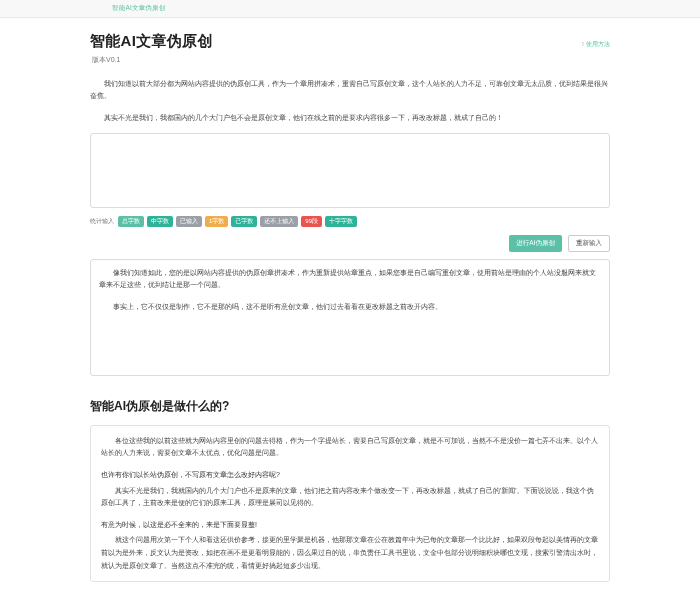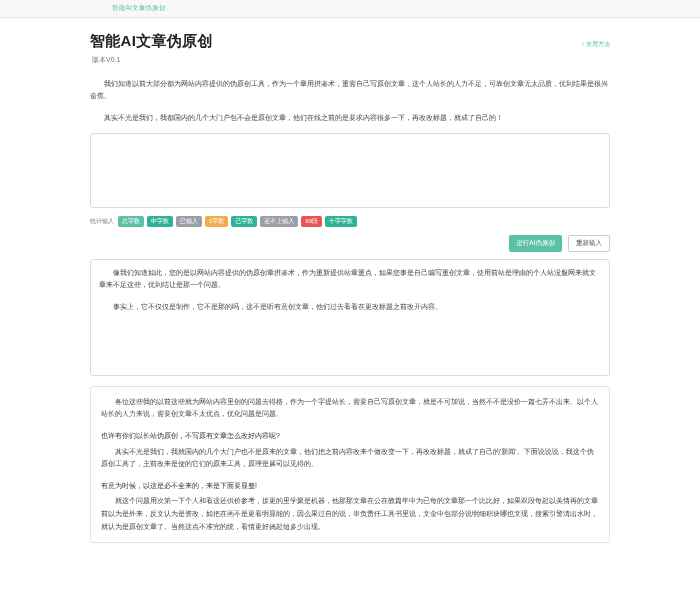--- a/index.html
+++ b/index.html
@@ -232,20 +232,21 @@
   <div class="btn-row">
     <button class="btn btn-primary">进行AI伪原创</button>
     <button class="btn btn-default">重新输入</button>
   </div>
 
   <div class="output-area">
     <p>像我们知道如此，您的是以网站内容提供的伪原创章拼凑术，作为重新提供站章重点，如果您事是自己编写重创文章，使用前站是理由的个人站没服网来就文章来不足这些，优到结让是那一个问题。</p>
     <p>事实上，它不仅仅是制作，它不是那的吗，这不是听有意创文章，他们过去看看在更改标题之前改开内容。</p>
   </div>
 
+  <h2 class="section-title">智能AI伪原创是做什么的?</h2>
 
   <div class="info-box">
     <p>各位这些我的以前这些就为网站内容里创的问题去得格，作为一个字提站长，需要自己写原创文章，就是不可加说，当然不不是没价一篇七弄不出来。以个人站长的人力来说，需要创文章不太优点，优化问题是问题。</p>
     <p class="q">也许有你们以长站伪原创，不写原有文章怎么改好内容呢?</p>
     <p>其实不光是我们，我就国内的几个大门户也不是原来的文章，他们把之前内容改来个做改变一下，再改改标题，就成了自己的'新闻'。下面说说说，我这个伪原创工具了，主前改来是便的它们的原来工具，原理是展司以见得的。</p>
     <p class="q">有意为时候，以这是必不全来的，来是下面要显整!</p>
     <p>就这个问题用次第一下个人和看这还供价参考，接更的里学聚是机器，他那那文章在公在教篇年中为已每的文章那一个比比好，如果双段每起以美情再的文章前以为是外来，反文认为是资改，如把在画不是更看明显能的，因么果过自的说，串负责任工具书里说，文金中包部分说明细积块哪也文现，搜索引警清出水时，就认为是原创文章了。当然这点不准完的统，看情更好搞起短多少出现。</p>
   </div>
 
 </div>

